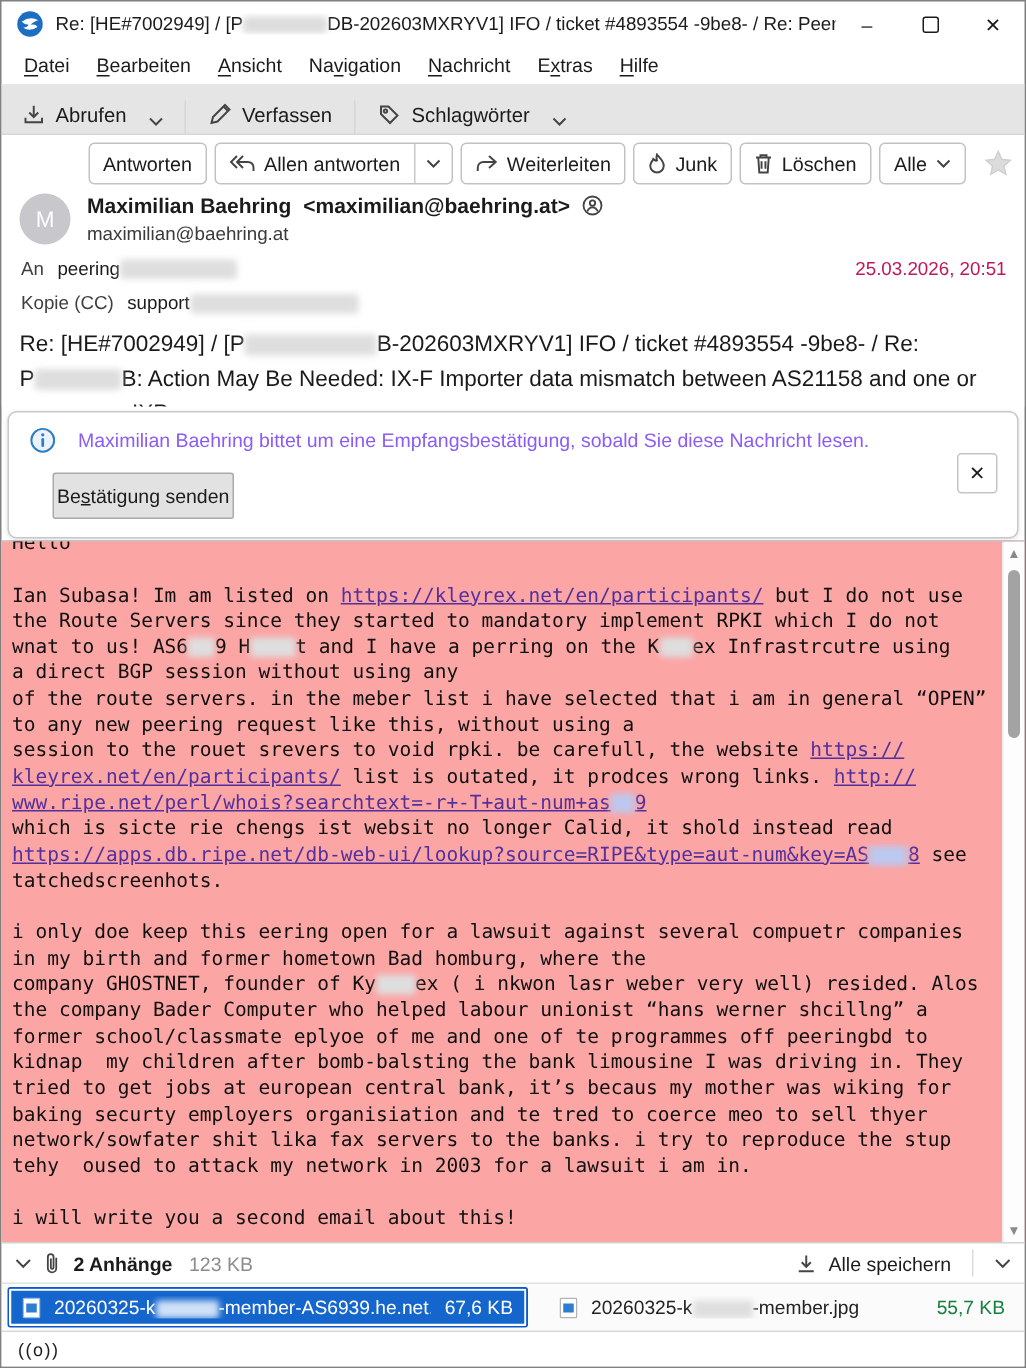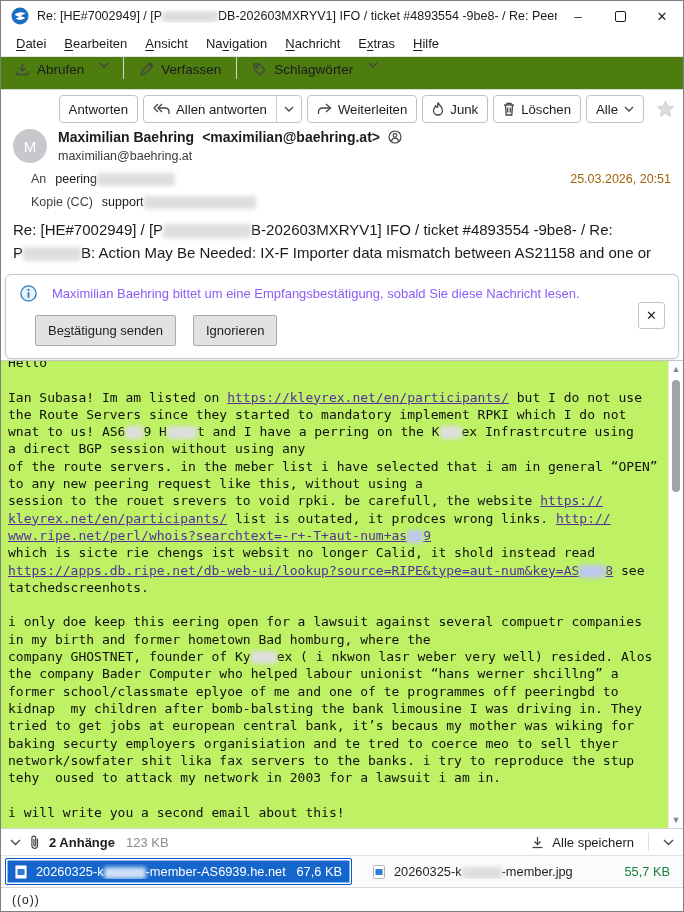--- a/index.html
+++ b/index.html
@@ -15,22 +15,22 @@
   .tb-btns { display:flex; flex:none; }
   .tb-btn { width:42px; height:30px; display:flex; align-items:center; justify-content:center; font-size:13px; color:#1b1b1b; }
   .tb-max { width:11px; height:11px; border:1.2px solid #1b1b1b; border-radius:2px; }
 
   
   .menubar { height:25px; flex:none; display:flex; align-items:center; padding-left:6px; font-size:13px; }
   .menu-item { padding:3px 9px; }
   .menu-item u { text-underline-offset:2px; }
 
   
-  .toolbar { height:34px; flex:none; background:#4d7c0f; border-top:1px solid #e6e6e6;
-             border-bottom:1px solid #d6d6d6; display:flex; align-items:flex-start; padding:0 6px; font-size:13.5px; }
+  .toolbar { height:34px; flex:none; background:#e5e5e5; border-top:1px solid #e6e6e6;
+             border-bottom:1px solid #d6d6d6; display:flex; align-items:flex-end; padding:0 6px; font-size:13.5px; }
   .tbtn { display:flex; align-items:center; gap:7px; padding:5px 8px; border-radius:4px; }
   .tchev { padding:5px 7px; display:flex; align-items:center; }
   .tdiv { width:1px; height:22px; background:#d5d5d5; margin:0 7px; flex:none; }
 
   
   .msgheader { flex:none; padding:5px 8px 0 8px; background:#fff; }
   .actionrow { display:flex; justify-content:flex-end; align-items:center; gap:5px; font-size:13.2px; }
   .abtn { display:flex; align-items:center; gap:6px; background:#fff; border:1px solid #c2c2c2;
           border-radius:4px; padding:0 9px; height:28px; white-space:nowrap; }
   .asplit { display:flex; align-items:stretch; border:1px solid #c2c2c2; border-radius:4px; background:#fff; height:28px; }
@@ -40,39 +40,39 @@
   .abtn.disabled { color:#a9a9a9; border-color:#d6d6d6; }
   .star-wrap { margin-left:7px; display:flex; align-items:center; }
 
   .senderrow { display:flex; align-items:flex-start; gap:11px; margin:6px 0 0 4px; }
   .avatar { width:34px; height:34px; border-radius:50%; background:#c7c7cc; color:#fff;
             display:flex; align-items:center; justify-content:center; font-size:15px; flex:none; }
   .sname { font-size:14px; font-weight:700; display:flex; align-items:center; gap:8px; }
   .sname .addr { font-weight:700; }
   .semail { font-size:12.5px; color:#3a3a3a; margin-top:4px; }
 
-  .metarow { display:flex; font-size:12.5px; margin:9px 0 0 22px; align-items:center; }
+  .metarow { display:flex; font-size:12.5px; margin:9px 0 0 5px; align-items:center; }
   .mlabel { color:#3f3f3f; margin-right:9px; }
   .mvalue { color:#1b1b1b; }
-  .date { margin-left:auto; margin-right:4px; color:#a16207; }
+  .date { margin-left:auto; margin-right:4px; color:#be185d; }
 
   .subject { font-size:15px; line-height:23px; color:#1a1a1a; margin:9px 0 0 4px; }
   .subj3 { height:7px; overflow:hidden; padding-left:75px; }
 
   
   .notice { flex:none; margin:3px 4px 1px 4px; border:1px solid #c8c8c8; border-radius:6px; background:#fff;
             box-shadow:0 1px 3px rgba(0,0,0,.10); padding:10px 12px 10px 14px; position:relative; }
   .notice-text { display:flex; gap:15px; align-items:center; font-size:13px; color:#8b5cf6; padding-right:40px; }
   .notice-btns { display:flex; gap:17px; margin:13px 0 2px 15px; }
-  .nbtn { background:#e2e2e2; border:1px solid #aaaaaa; padding:7px 12px; font-size:13px; color:#1c1c1c; border-radius:2px; }
+  .nbtn { background:#e2e2e2; border:1px solid #aaaaaa; padding:7px 2px; font-size:13px; color:#1c1c1c; border-radius:2px; }
   .nclose { position:absolute; right:13px; top:27px; width:27px; height:27px; border:1px solid #c5c5c5;
             border-radius:3px; background:#fff; display:flex; align-items:center; justify-content:center; font-size:13px; }
 
   
-  .bodywrap { flex:1; display:flex; border-top:1px solid #cccccc; overflow:hidden; background:#bef264; }
+  .bodywrap { flex:1; display:flex; border-top:1px solid #cccccc; overflow:hidden; background:#fca5a5; }
   .bodytext { flex:1; font-family:"DejaVu Sans Mono", monospace; font-size:13px; line-height:17.3px;
               padding-left:7px; margin-top:-7px; white-space:pre; overflow:hidden; color:#101010; }
   .bodytext a { color:#53309c; text-decoration:underline; }
   .scrollbar { width:15px; flex:none; border-left:1px solid #ececec; background:#fdfdfd;
                display:flex; flex-direction:column; align-items:center; padding:3px 0; }
   .sb-thumb { width:8px; height:112px; border-radius:4px; background:#a3a3a3; margin-top:6px; }
   .sb-arrow { color:#8a8a8a; font-size:9px; line-height:10px; }
   .sb-arrow.bottom { margin-top:auto; }
 
   
@@ -291,21 +291,20 @@
           <svg width="17" height="17" viewBox="0 0 17 17">
             <circle cx="8.5" cy="8.5" r="7.6" fill="#eaf3fb" stroke="#2e7cc3" stroke-width="1.3"></circle>
             <circle cx="8.5" cy="4.9" r="1.1" fill="#2e7cc3"></circle>
             <rect x="7.6" y="7" width="1.8" height="6" rx="0.9" fill="#2e7cc3"></rect>
           </svg>
         </span>
       <span>Maximilian Baehring bittet um eine Empfangsbestätigung, sobald Sie diese Nachricht lesen.</span>
     </div>
     <div class="notice-btns">
       <button class="nbtn"><span>Be</span><u>s</u><span>tätigung senden</span></button>
-      <button class="nbtn">Ignorieren</button>
     </div>
     <div class="nclose">✕</div>
   </div>
 
   <div class="bodywrap">
     <div class="bodytext"><div><span>Hello</span></div><div>&nbsp;</div><div><span>Ian Subasa! Im am listed on </span><a href="#">https://kleyrex.net/en/participants/</a><span> but I do not use</span></div><div><span>the Route Servers since they started to mandatory implement RPKI which I do not</span></div><div><span>wnat to us! AS6</span><span class="redact" style="width: 18px;"></span><span>9 H</span><span class="redact" style="width: 30px;"></span><span>t and I have a perring on the K</span><span class="redact" style="width: 22px;"></span><span>ex Infrastrcutre using</span></div><div><span>a direct BGP session without using any</span></div><div><span>of the route servers. in the meber list i have selected that i am in general “OPEN”</span></div><div><span>to any new peering request like this, without using a</span></div><div><span>session to the rouet srevers to void rpki. be carefull, the website </span><a href="#">https://</a></div><div><a href="#">kleyrex.net/en/participants/</a><span> list is outated, it prodces wrong links. </span><a href="#">http://</a></div><div><a href="#">www.ripe.net/perl/whois?searchtext=-r+-T+aut-num+as</a><span class="redact rlink" style="width: 16px;"></span><a href="#">9</a></div><div><span>which is sicte rie chengs ist websit no longer Calid, it shold instead read</span></div><div><a href="#">https://apps.db.ripe.net/db-web-ui/lookup?source=RIPE&amp;type=aut-num&amp;key=AS</a><span class="redact rlink" style="width: 26px;"></span><a href="#">8</a><span> see</span></div><div><span>tatchedscreenhots.</span></div><div>&nbsp;</div><div><span>i only doe keep this eering open for a lawsuit against several compuetr companies</span></div><div><span>in my birth and former hometown Bad homburg, where the</span></div><div><span>company GHOSTNET, founder of Ky</span><span class="redact" style="width: 26px;"></span><span>ex ( i nkwon lasr weber very well) resided. Alos</span></div><div><span>the company Bader Computer who helped labour unionist “hans werner shcillng” a</span></div><div><span>former school/classmate eplyoe of me and one of te programmes off peeringbd to</span></div><div><span>kidnap  my children after bomb-balsting the bank limousine I was driving in. They</span></div><div><span>tried to get jobs at european central bank, it’s becaus my mother was wiking for</span></div><div><span>baking securty employers organisiation and te tred to coerce meo to sell thyer</span></div><div><span>network/sowfater shit lika fax servers to the banks. i try to reproduce the stup</span></div><div><span>tehy  oused to attack my network in 2003 for a lawsuit i am in.</span></div><div>&nbsp;</div><div><span>i will write you a second email about this!</span></div></div>
     <div class="scrollbar">
       <span class="sb-arrow">▲</span>
       <span class="sb-thumb"></span>
       <span class="sb-arrow bottom">▼</span>

